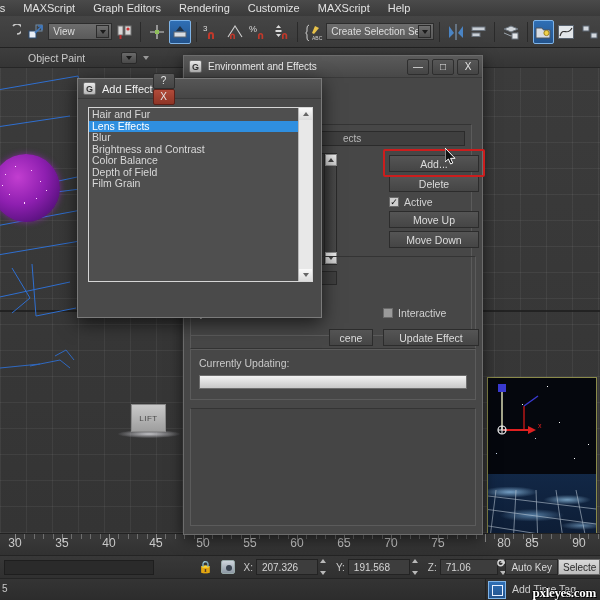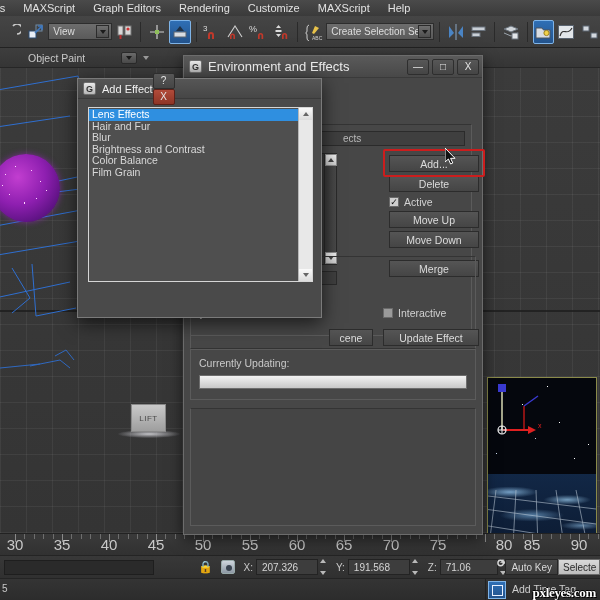--- a/index.html
+++ b/index.html
@@ -148,21 +148,21 @@
   }
   .axisgiz{ position:absolute; left:6px; top:6px; }
 
   
   .ruler{
     position:absolute;left:0;top:533px;width:600px;height:22px;
     background:linear-gradient(#3a3a3a,#313131); border-top:1px solid #222;
   }
   .ruler .ticks{position:absolute;inset:0;}
   .ruler .tk{position:absolute;top:0;width:1px;background:#8a8a8a;}
-  .ruler .tkn{position:absolute;top:2px;font-size:15px;color:#c8c8c8;transform:translateX(-50%);}
+  .ruler .tkn{position:absolute;top:2px;font-size:12px;color:#c8c8c8;transform:translateX(-50%);}
 
   
   .statusrow{
     position:absolute;left:0;top:555px;width:600px;height:23px;
     background:linear-gradient(#383838,#303030); border-top:1px solid #242424;
     display:flex;align-items:center;
   }
   .statusrow2{
     position:absolute;left:0;top:578px;width:600px;height:22px;
     background:linear-gradient(#343434,#2c2c2c); border-top:1px solid #242424;
@@ -235,21 +235,21 @@
   .win-env .tbar{
     height:22px;background:linear-gradient(#5a5a5a,#484848);
     display:flex;align-items:center;padding-left:5px;border-bottom:1px solid #3a3a3a;
   }
   .wicon{
     width:13px;height:13px;border-radius:2px;margin-right:6px;
     background:linear-gradient(#e9e9e9,#b8b8b8);border:1px solid #6f6f6f;
     display:flex;align-items:center;justify-content:center;
     font-size:9px;color:#333;font-weight:bold;
   }
-  .win-env .wtitle{ color:#ececec;font-size:13px; }
+  .win-env .wtitle{ color:#ececec;font-size:10px; }
   .win-env .wbtns{ margin-left:auto;display:flex;gap:3px;padding-right:3px;}
   .wb{
     width:22px;height:16px;background:linear-gradient(#575757,#454545);
     border:1px solid #2e2e2e;border-radius:2px;color:#e4e4e4;
     display:flex;align-items:center;justify-content:center;font-size:10px;
   }
   .wb.x{ background:linear-gradient(#b24b3a,#8f3526); border-color:#5c2018; }
   .win-env .body{ position:absolute;left:0;top:22px;right:0;bottom:0;background:#474747; padding:6px;}
   .grpbox{ border:1px solid #5b5b5b; border-top-color:#343434; position:relative; }
   .fieldbar{
@@ -690,21 +690,20 @@
         <div class="fieldbar" style="position:absolute;left:6px;top:146px;width:140px;height:14px;"></div>
 
         <div class="btn3" style="position:absolute;left:198px;top:30px;width:90px;">Add...</div>
         <div class="btn3" style="position:absolute;left:198px;top:50px;width:90px;">Delete</div>
         <div class="chkrow" style="position:absolute;left:198px;top:71px;">
           <span class="chk">✓</span>
           <span>Active</span>
         </div>
         <div class="btn3" style="position:absolute;left:198px;top:86px;width:90px;">Move Up</div>
         <div class="btn3" style="position:absolute;left:198px;top:106px;width:90px;">Move Down</div>
-        <div class="btn3" style="position:absolute;left:198px;top:135px;width:90px;">Merge</div>
 
         <div class="redhl" style="left:192px;top:24px;width:102px;height:28px;"></div>
       </div>
 
       <div class="grpbox" style="position:absolute;left:6px;top:178px;right:6px;height:94px;">
         <span style="position:absolute;left:8px;top:52px;color:#cacaca;font-size:10.5px;">t</span>
         <div class="chkrow" style="position:absolute;left:192px;top:50px;">
           <span class="chk" style="background:#9a9a9a;"></span>
           <span>Interactive</span>
         </div>
@@ -730,25 +729,26 @@
       <span class="wicon">G</span>
       <span class="wtitle">Add Effect</span>
       <span class="wbtns">
         <span class="wb">?</span>
         <span class="wb x">X</span>
       </span>
     </div>
 
     <div class="efflist">
       <div class="inner" id="eff-items">
+          <div class="effitem">Hair and Fur</div>
           <div class="effitem sel">Lens Effects</div>
-          <div class="effitem">Hair and Fur</div>
           <div class="effitem">Blur</div>
           <div class="effitem">Brightness and Contrast</div>
           <div class="effitem">Color Balance</div>
+          <div class="effitem">Depth of Field</div>
           <div class="effitem">Film Grain</div>
         </div>
       <div class="effsb">
         <div class="a up">
             <i></i>
           </div>
         <div class="a dn">
             <i></i>
           </div>
       </div>

